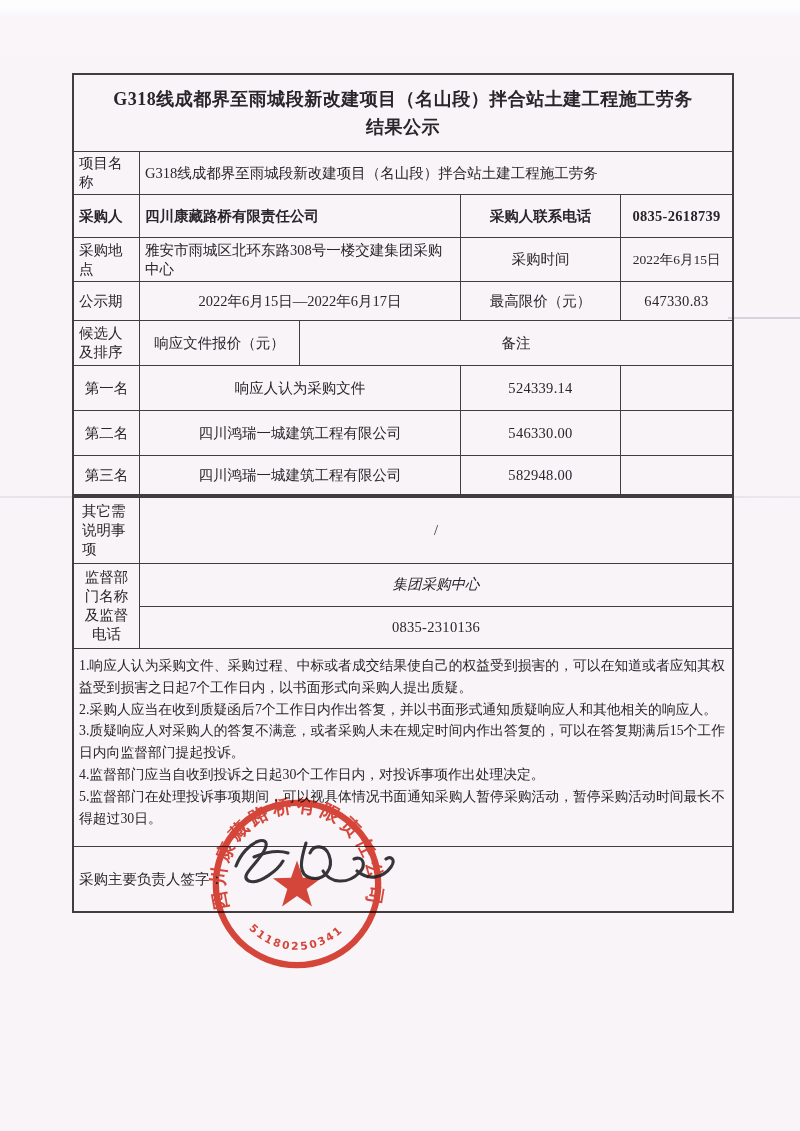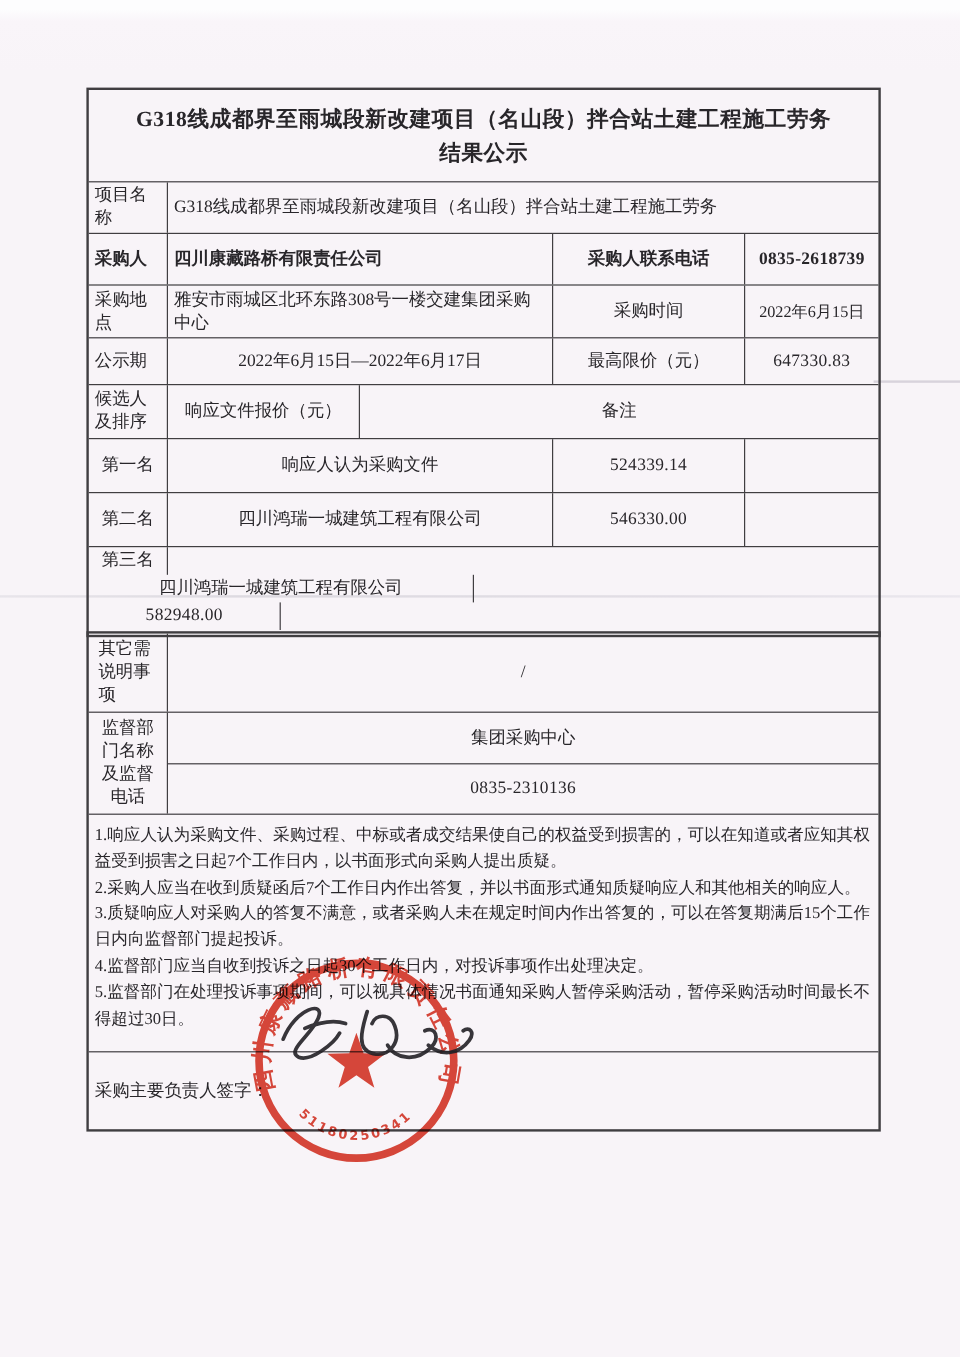--- a/index.html
+++ b/index.html
@@ -41,31 +41,31 @@
   .t1{left:72px;top:73px;width:662px;}
   .title-row{min-height:77px;}
   .title-cell{flex-direction:column;justify-content:center;width:100%;
     font-weight:bold;font-size:18px;line-height:28px;letter-spacing:.5px;text-align:center;padding:4px 10px;}
   .r-proj{min-height:42px;}
   .r-purch{min-height:43px;font-weight:bold;}
   .r-loc{min-height:44px;}
   .r-pub{min-height:39px;}
   .r-head{min-height:45px;}
   .r-cand{min-height:45px;}
-  .r-cand3{min-height:38px;flex-direction:column;}
+  .r-cand3{min-height:38px;}
   .num{font-size:14.5px;letter-spacing:.3px;}
   .small{font-size:13.5px;}
 
   
-  .t2{left:72px;top:526px;width:662px;}
+  .t2{left:72px;top:496px;width:662px;}
   .r-other{min-height:38px;}
   .r-sup{min-height:78px;}
   .stack{flex:1;display:flex;flex-direction:column;}
   .sub{flex:1;display:flex;align-items:center;justify-content:center;font-size:14.5px;}
-  .sub:first-child{border-bottom:1.5px solid var(--line);}
+  .sub:first-child{border-bottom:1.5px solid var(--line);font-style:italic;}
   .r-obj{min-height:198px;}
   .obj-label{align-items:center;}
   .obj-body{flex:1;display:block;padding:6px 7px 6px 5px;}
   .obj-item{font-size:13.8px;line-height:21.8px;text-align:justify;}
   .r-sign{min-height:64px;}
   .sign-cell{width:100%;border-right:none;font-size:14.5px;}
 
   .wrap-label{display:block;padding:2px 3px;align-self:center;}
 
   

